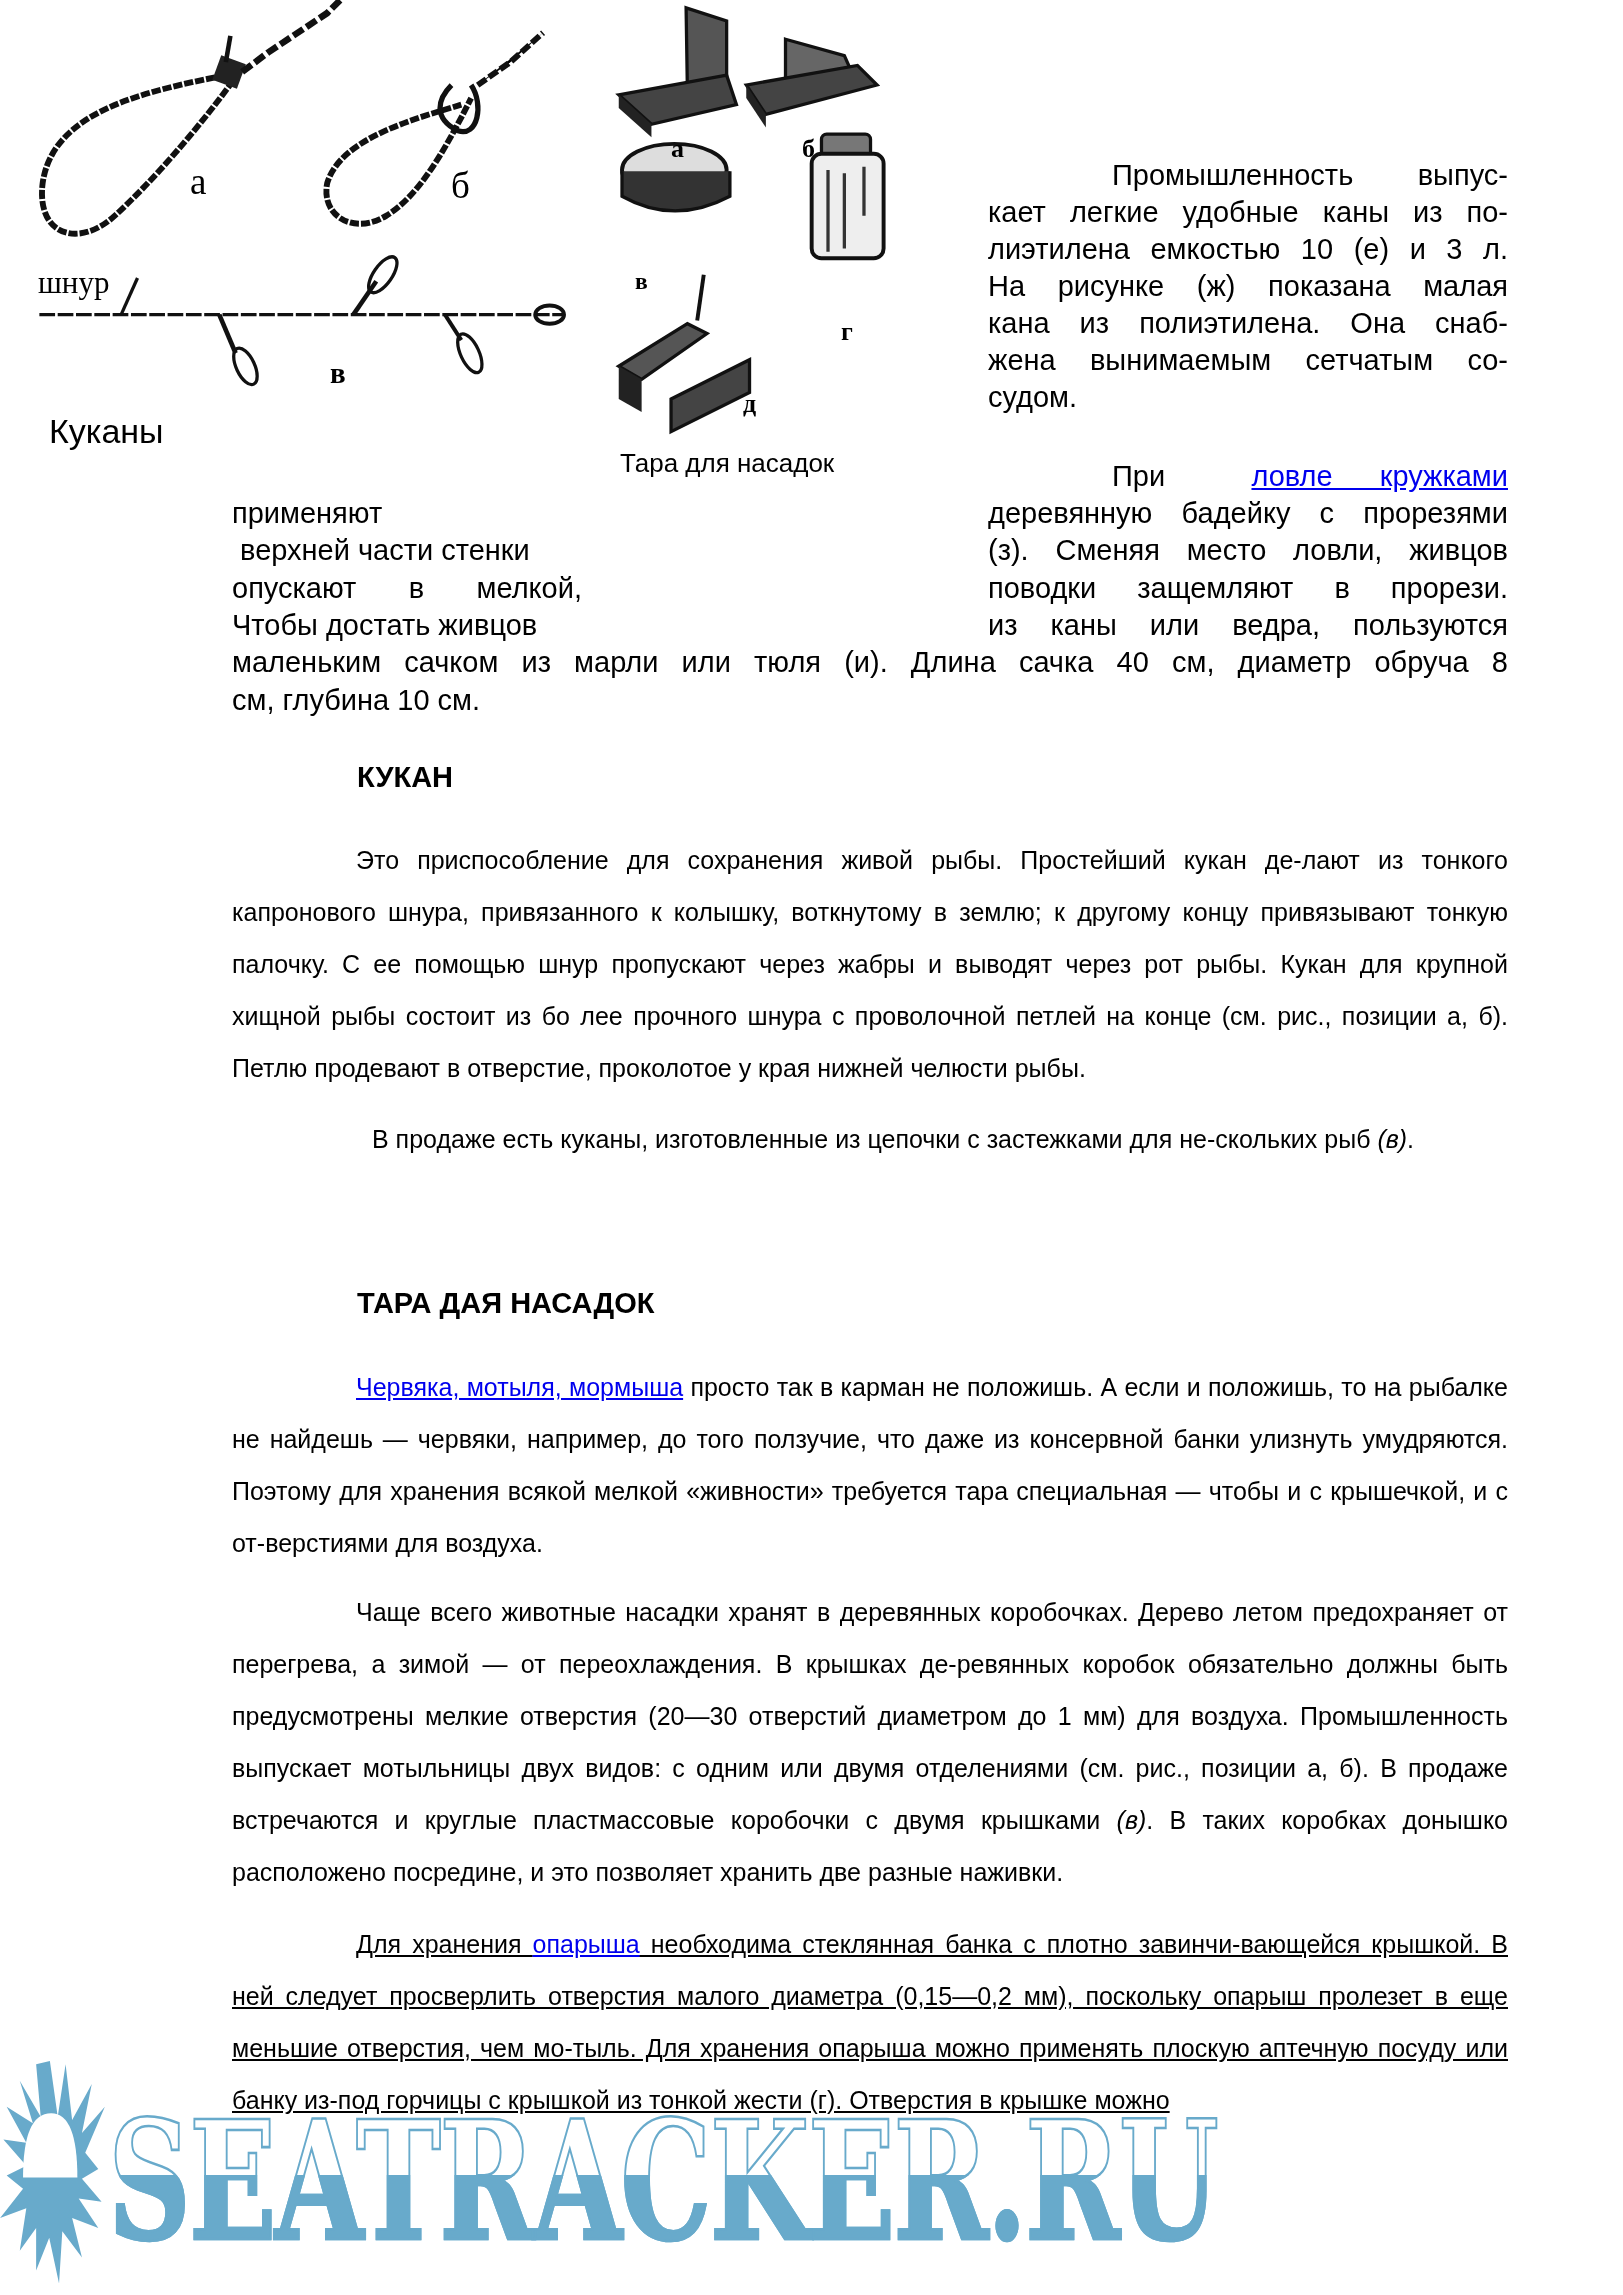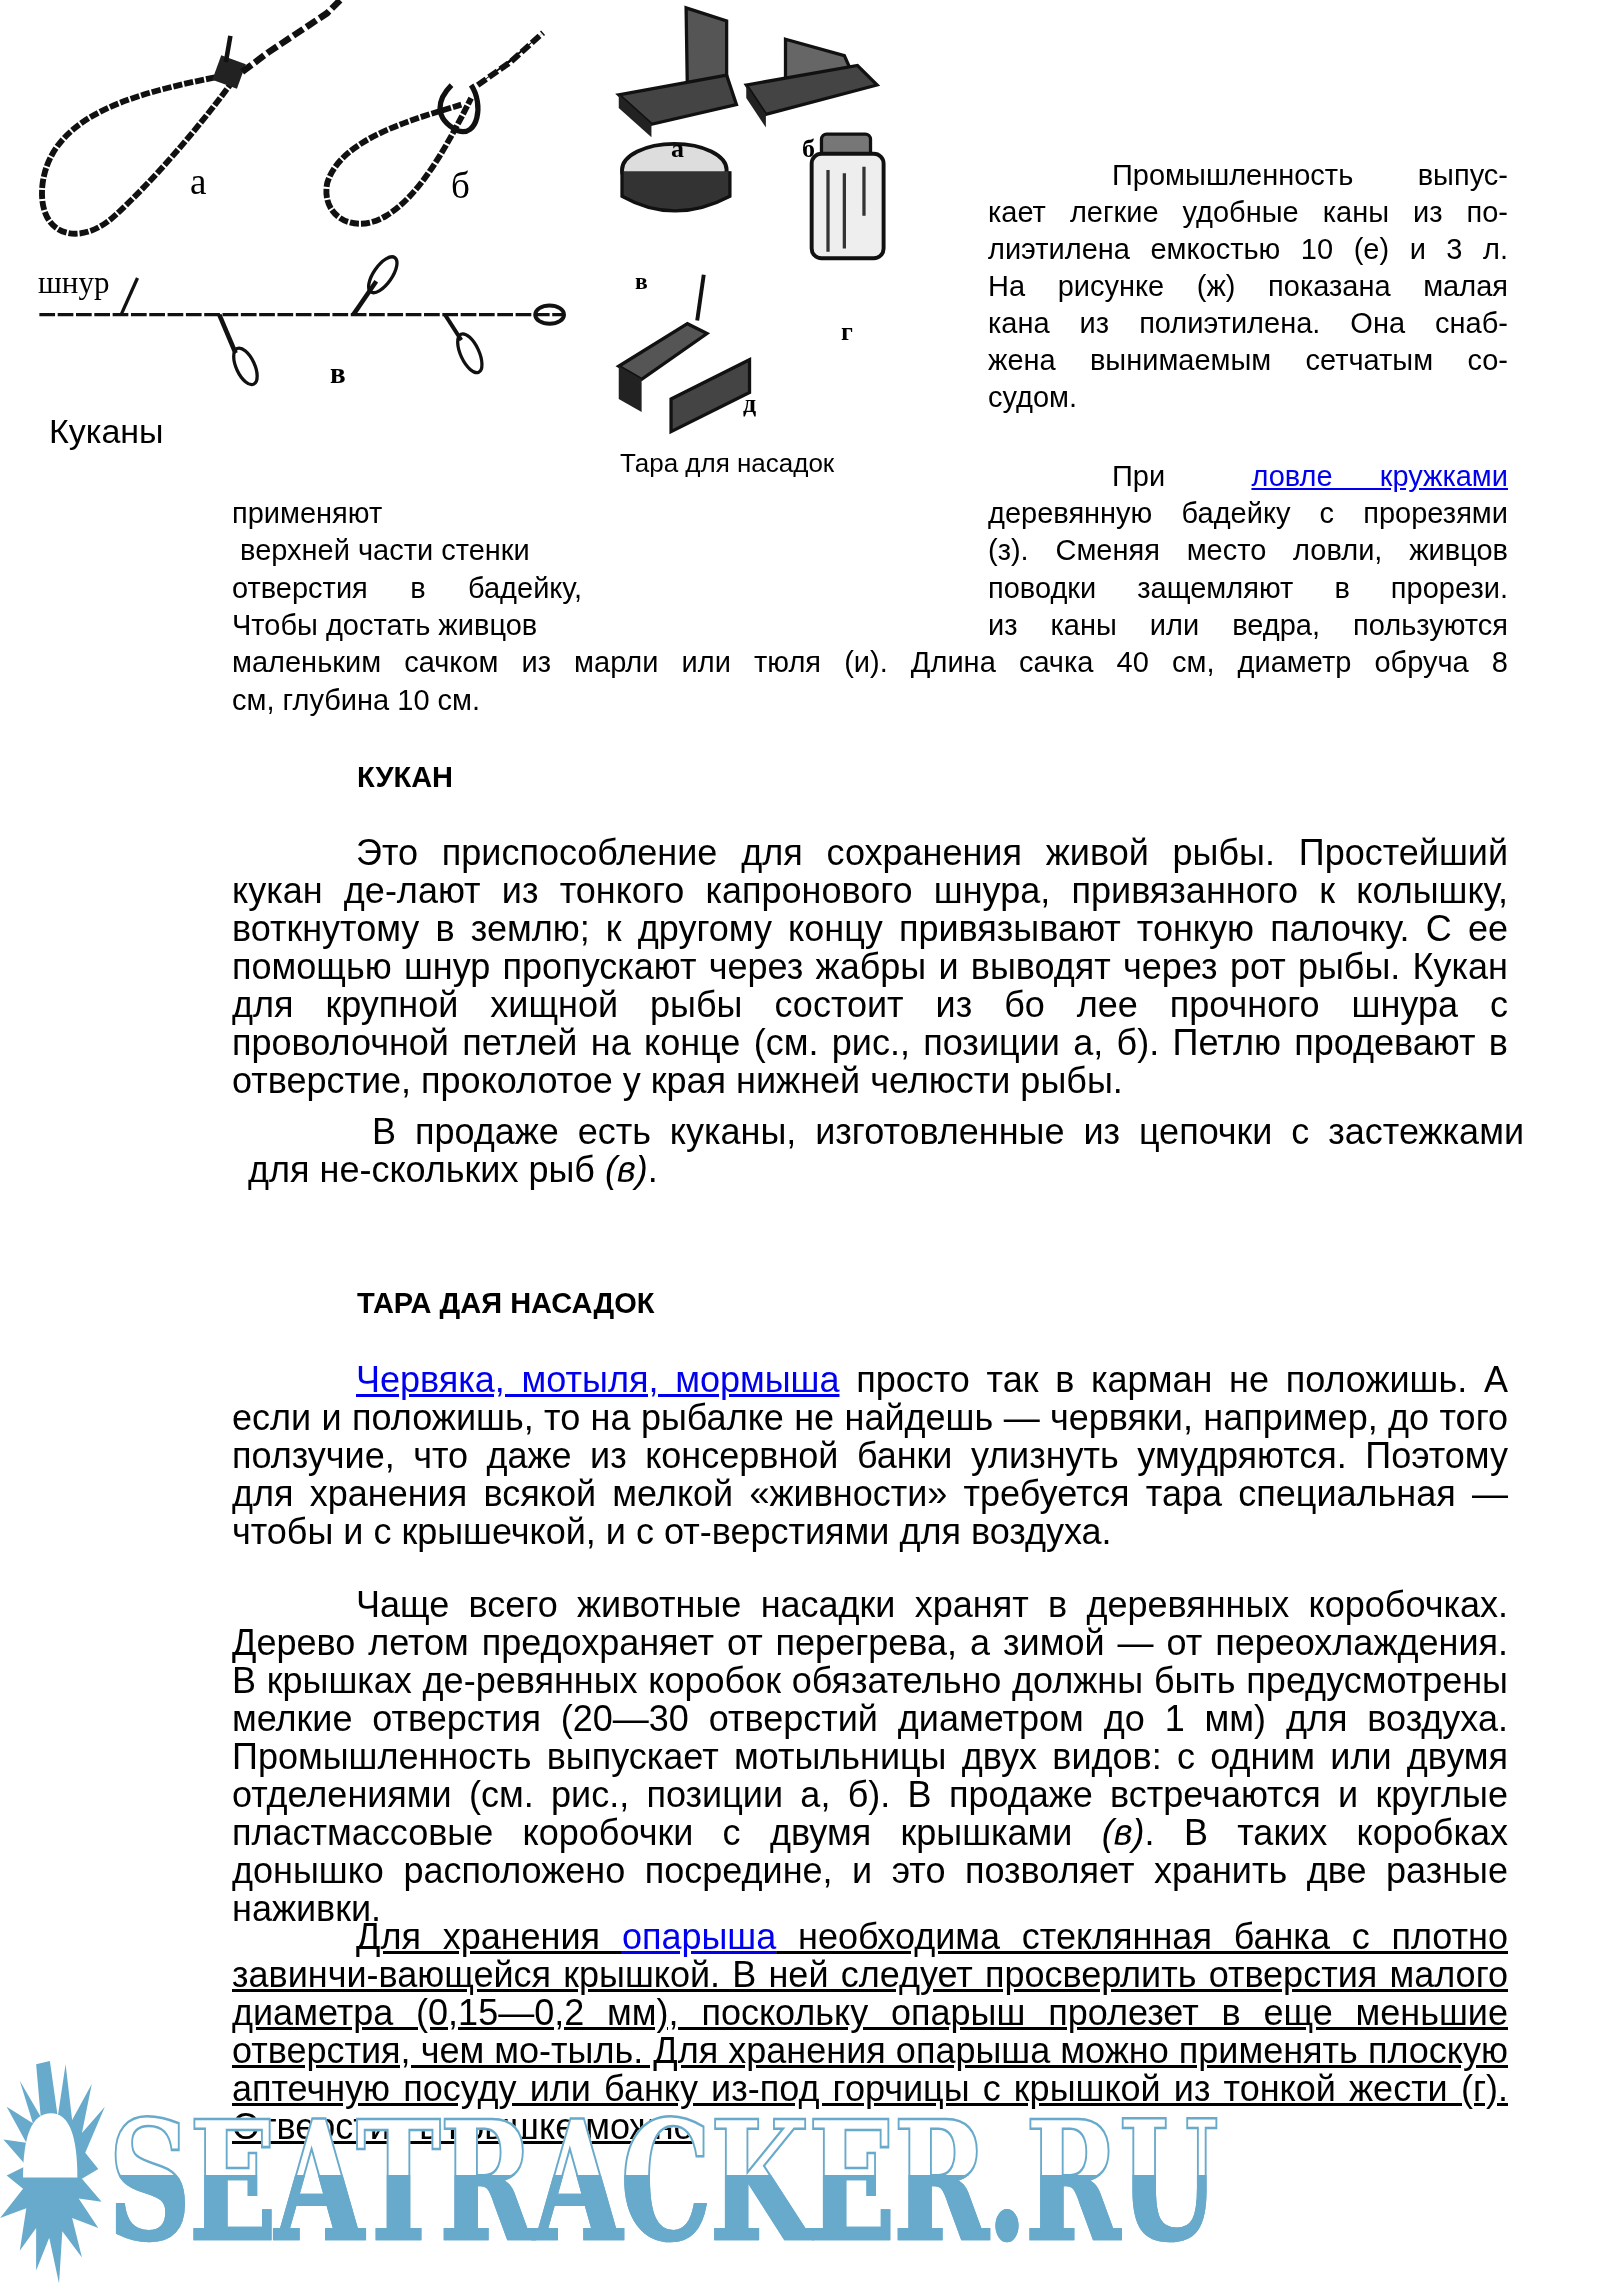--- a/index.html
+++ b/index.html
@@ -1,21 +1,21 @@
 <!DOCTYPE html>
 <html style="font-size:10.5px"><head>
 <meta charset="utf-8">
 <style>
   html, body { margin: 0; padding: 0; background: #ffffff; }
   body { width: 1623px; height: 2295px; position: relative; overflow: hidden;
          font-family: "Liberation Sans", sans-serif; color: #000; }
   .abs { position: absolute; }
   .line { position: absolute; font-size: 29px; line-height: 37px; white-space: nowrap; }
   .just { text-align: justify; text-align-last: justify; }
-  .para { position: absolute; left: 232px; width: 1276px; font-size: 36px; line-height: 38px;
+  .para { position: absolute; left: 232px; width: 1276px; font-size: 25px; line-height: 52px;
           text-align: justify; }
   .para .ind { display: inline-block; width: 124px; }
   .heading { position: absolute; left: 357px; font-size: 29px; font-weight: bold; line-height: 37px; }
   a.lnk { color: #0000ee; text-decoration: underline; }
   i { font-style: italic; }
   .fig-label { position: absolute; font-family: "Liberation Serif", serif; font-size: 37px; }
   .caption { position: absolute; font-size: 30px; }
   svg { position: absolute; overflow: visible; }
 </style>
 </head>
@@ -93,21 +93,21 @@
 
 <div class="line" style="left:1112px;top:458px;width:396px;display:flex;justify-content:space-between;">
   <span>При</span>
   <a class="lnk" href="#" style="flex:1;text-align:right;word-spacing:39px;"> ловле кружками</a>
 </div>
 
 <div class="line" style="left:232px;top:495px;">применяют</div>
 <div class="line just" style="left:988px;top:495px;width:520px;">деревянную бадейку с прорезями</div>
 <div class="line" style="left:232px;top:532px;white-space:pre;"> верхней части стенки</div>
 <div class="line just" style="left:988px;top:532px;width:520px;">(з). Сменяя место ловли, живцов</div>
-<div class="line just" style="left:232px;top:570px;width:350px;">отверстия в бадейку,</div>
+<div class="line just" style="left:232px;top:570px;width:350px;">опускают в мелкой,</div>
 <div class="line just" style="left:988px;top:570px;width:520px;">поводки защемляют в прорези.</div>
 <div class="line" style="left:232px;top:607px;">Чтобы достать живцов</div>
 <div class="line just" style="left:988px;top:607px;width:520px;">из каны или ведра, пользуются</div>
 <div class="line just" style="left:232px;top:644px;width:1276px;">маленьким сачком из марли или тюля (и). Длина сачка 40 см, диаметр обруча 8</div>
 <div class="line" style="left:232px;top:682px;">см, глубина 10 см.</div>
 
 <div class="heading" style="top:759px;">КУКАН</div>
 <p class="para" style="top:834px;margin:0;">
   <span class="ind"></span><span>Это приспособление для сохранения живой рыбы. Простейший кукан де-лают из тонкого капронового шнура, привязанного к колышку, воткнутому в землю; к другому концу привязывают тонкую палочку. С ее помощью шнур пропускают через жабры и выводят через рот рыбы. Кукан для крупной хищной рыбы состоит из бо лее прочного шнура с проволочной петлей на конце (см. рис., позиции а, б). Петлю продевают в отверстие, проколотое у края нижней челюсти рыбы.</span>
 </p>

